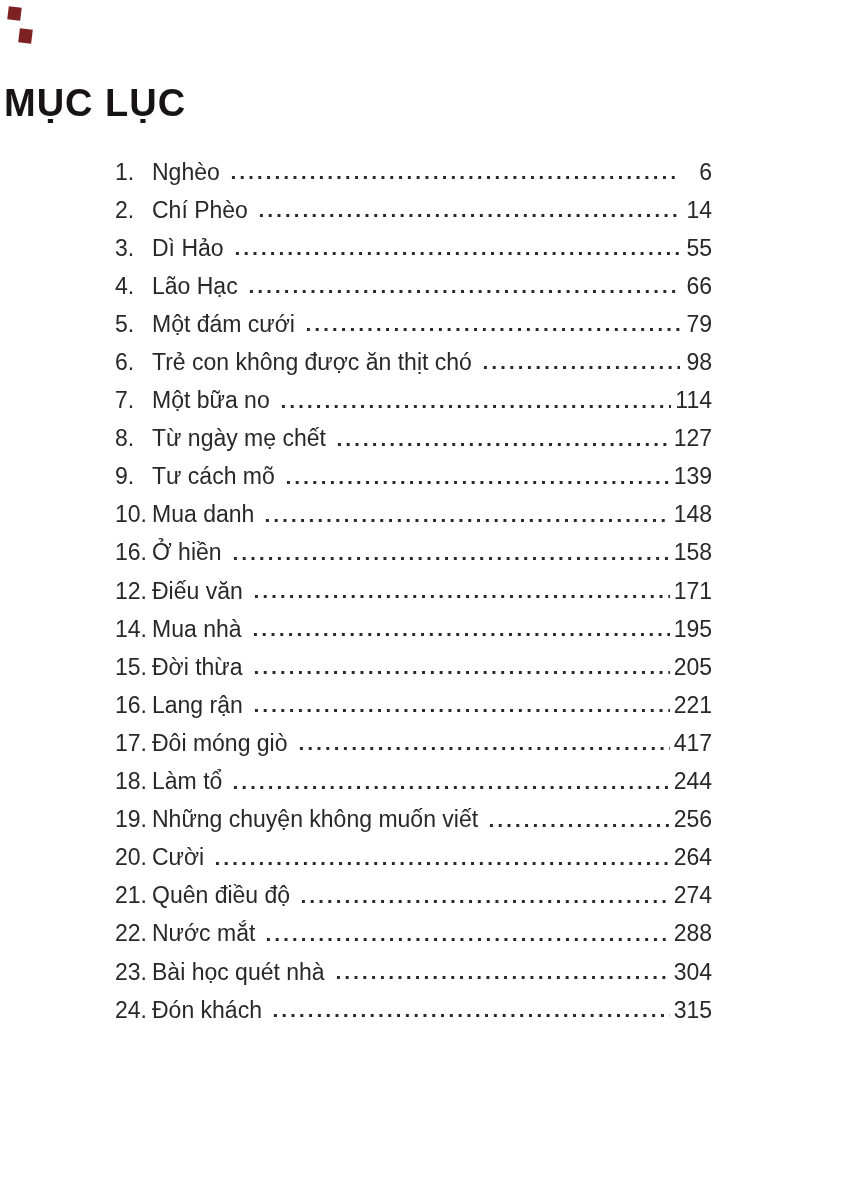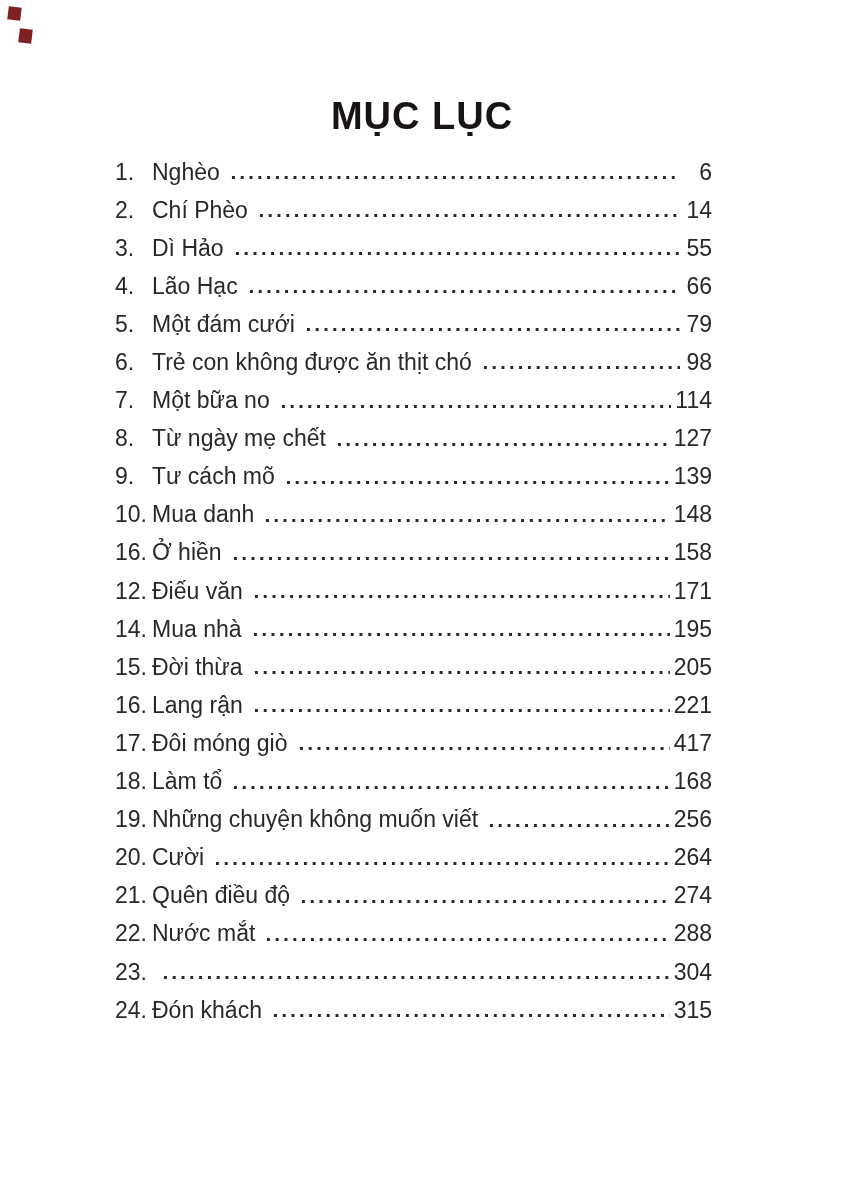--- a/index.html
+++ b/index.html
@@ -19,22 +19,22 @@
     position: absolute;
     background: #7d2122;
   }
   .corner-mark.m1 { left: 8px;  top: 7px;  width: 13px; height: 13px; transform: rotate(7deg); }
   .corner-mark.m2 { left: 19px; top: 29px; width: 13px; height: 14px; transform: rotate(7deg); }
   .page-title {
     position: absolute;
     top: 78px;
     left: 0;
     right: 0;
-    margin: 17px;
-    text-align: center;
+    margin: 4px;
+    text-align: left;
     font-size: 38px;
     line-height: 42px;
     font-weight: bold;
     letter-spacing: 1px;
     color: #181415;
   }
   .toc {
     position: absolute;
     top: 153px;
     left: 115px;
@@ -190,21 +190,21 @@
       <span class="num">17.</span>
       <span class="title">Đôi móng giò</span>
       <span class="leader"></span>
       <span class="pageno">417</span>
     </div>
 
     <div class="row">
       <span class="num">18.</span>
       <span class="title">Làm tổ</span>
       <span class="leader"></span>
-      <span class="pageno">168</span>
+      <span class="pageno">244</span>
     </div>
 
     <div class="row">
       <span class="num">19.</span>
       <span class="title">Những chuyện không muốn viết</span>
       <span class="leader"></span>
       <span class="pageno">256</span>
     </div>
 
     <div class="row">
@@ -223,20 +223,21 @@
 
     <div class="row">
       <span class="num">22.</span>
       <span class="title">Nước mắt</span>
       <span class="leader"></span>
       <span class="pageno">288</span>
     </div>
 
     <div class="row">
       <span class="num">23.</span>
+      <span class="title">Bài học quét nhà</span>
       <span class="leader"></span>
       <span class="pageno">304</span>
     </div>
 
     <div class="row">
       <span class="num">24.</span>
       <span class="title">Đón khách</span>
       <span class="leader"></span>
       <span class="pageno">315</span>
     </div>

